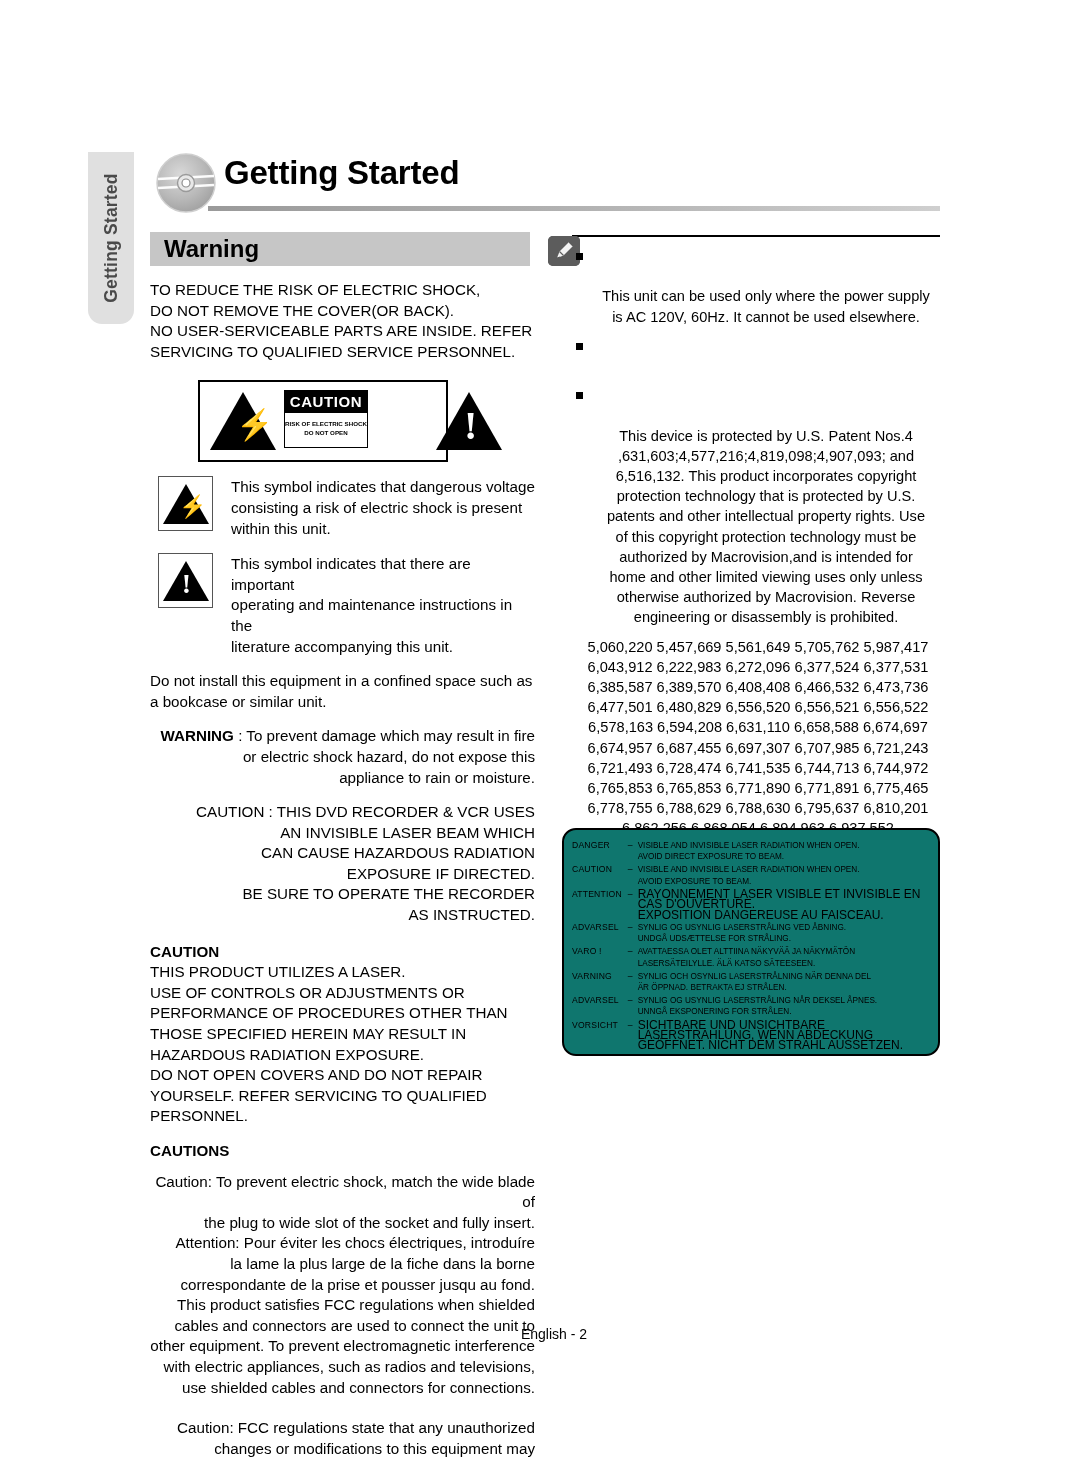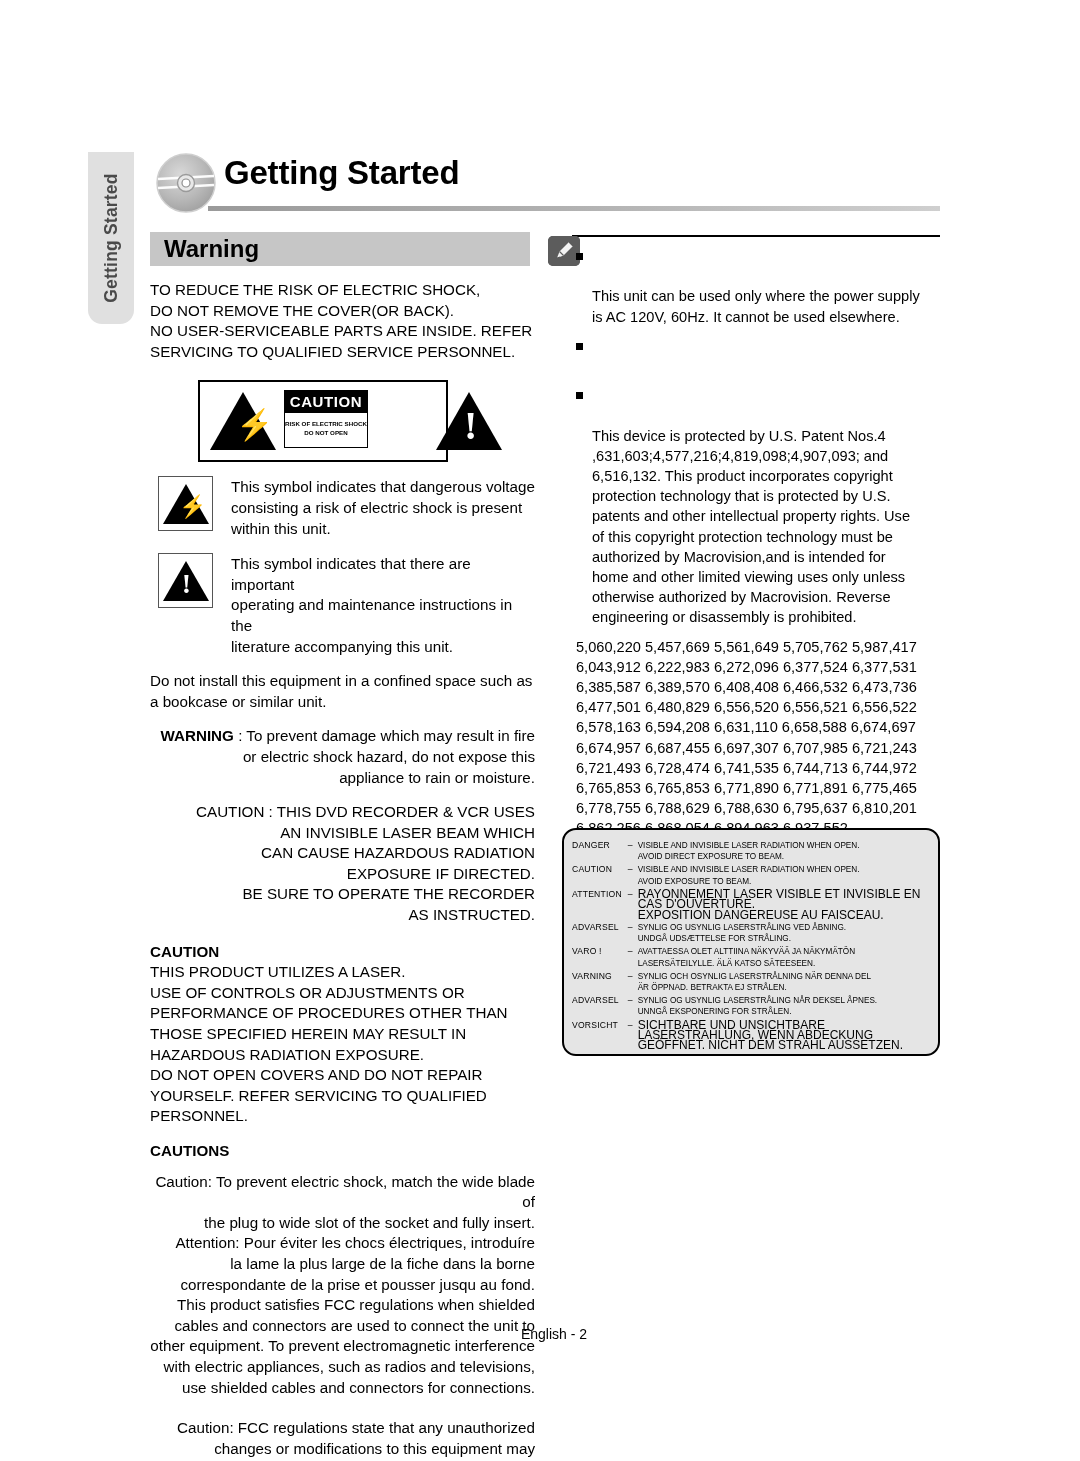--- a/index.html
+++ b/index.html
@@ -224,20 +224,21 @@
     font-size: 14px;
   }
   #footer-inner { margin-left: 28px; }
 
   
   #right-col {
     position: absolute;
     left: 548px;
     top: 232px;
     width: 392px;
+    text-align: center;
   }
   #note-top-rule {
     position: absolute;
     left: 24px;
     top: 3px;
     width: 368px;
     height: 1.6px;
     background: #000;
   }
   #note-icon {
@@ -279,21 +280,21 @@
   
   #laser-box {
     position: absolute;
     left: 562px;
     top: 828px;
     width: 378px;
     height: 228px;
     border: 2px solid #000;
     border-radius: 14px;
     box-sizing: border-box;
-    background: #e5e5e5;
+    background: #0f766e;
     overflow: hidden;
   }
   #laser-table {
     margin: 10px 0 0 8px;
     border-collapse: collapse;
   }
   #laser-table td {
     vertical-align: top;
     padding: 0 0 2px 0;
   }

